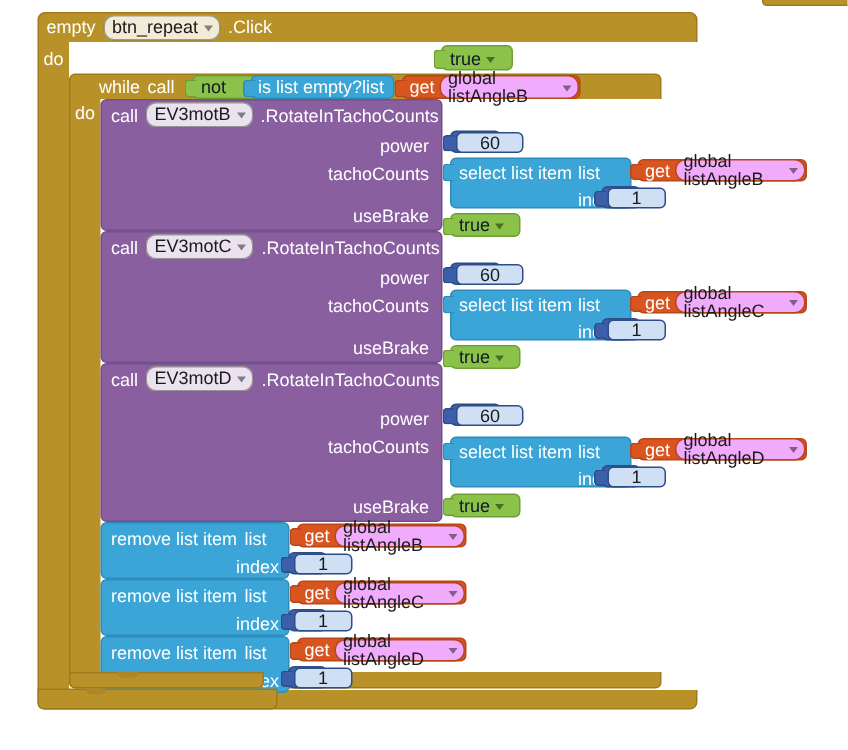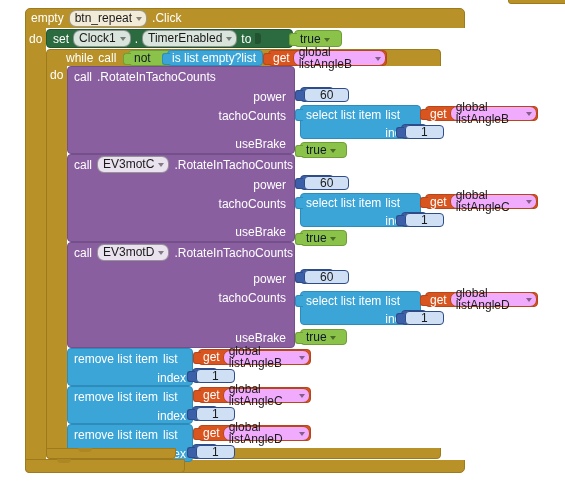--- a/index.html
+++ b/index.html
@@ -82,36 +82,20 @@
       <span class="lbl hdrtxt">.Click</span>
     </div>
   </div>
 
   <div class="abs" style="left:25px;top:30px;width:22px;height:18px;">
     <div class="row" style="padding-left:4px;">
       <span class="lbl hdrtxt">do</span>
     </div>
   </div>
 
-  <div class="abs green" style="left:46px;top:29px;width:247px;height:19px;border-radius:4px;">
-    <div class="row" style="gap:4px;">
-      <span class="lbl">set</span>
-      <span class="field">
-        <span>Clock1</span>
-        <span class="caret"></span>
-      </span>
-      <span class="lbl">.</span>
-      <span class="field">
-        <span>TimerEnabled</span>
-        <span class="caret"></span>
-      </span>
-      <span class="lbl">to</span>
-      <span class="socket" style="position:relative;left:0;top:0;"></span>
-    </div>
-  </div>
   <div class="abs lgreen" style="left:294px;top:30px;width:48px;height:17px;border-radius:4px;">
     <span class="tab lgreen-t" style="top:2px;"></span>
     <div class="row" style="padding-left:5px;gap:2px;">
       <span class="lbl-dark">true</span>
       <span class="caret"></span>
     </div>
   </div>
 
   <div class="abs gold" style="left:46px;top:49px;width:395px;height:410px;border-radius:4px;"></div>
   <div class="abs" style="left:67px;top:66px;width:376px;height:382px;background:#ffffff;"></div>
@@ -151,20 +135,24 @@
 
   <div class="abs" style="left:46px;top:67px;width:22px;height:16px;">
     <div class="row" style="padding-left:4px;">
       <span class="lbl">do</span>
     </div>
   </div>
 
   <div class="abs purple" style="left:67px;top:66px;width:228px;height:88px;border-radius:4px;">
     <div class="row" style="gap:5px;height:19px;padding-left:6px;">
       <span class="lbl">call</span>
+      <span class="field">
+        <span>EV3motB</span>
+        <span class="caret"></span>
+      </span>
       <span class="lbl">.RotateInTachoCounts</span>
     </div>
     <div style="position:absolute;right:8px;top:23px;"><span class="lbl">power</span></div>
     <div style="position:absolute;right:8px;top:42px;"><span class="lbl">tachoCounts</span></div>
     <div style="position:absolute;right:8px;top:70px;"><span class="lbl">useBrake</span></div>
   </div>
   <div class="abs dblue" style="left:300px;top:87px;width:34px;height:15px;border-radius:4px;">
     <span class="tab dblue-t" style="top:2px;height:9px;"></span>
     <div class="row" style="padding-left:3px;">
       <span class="field numf" style="height:12px;">60</span>

